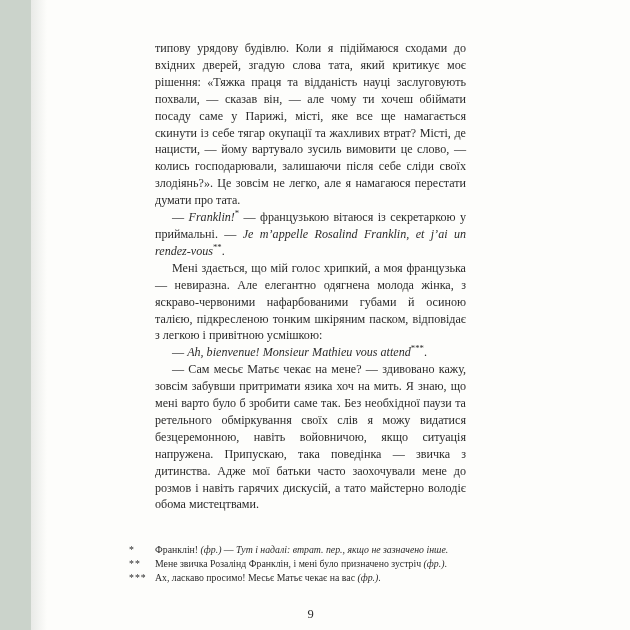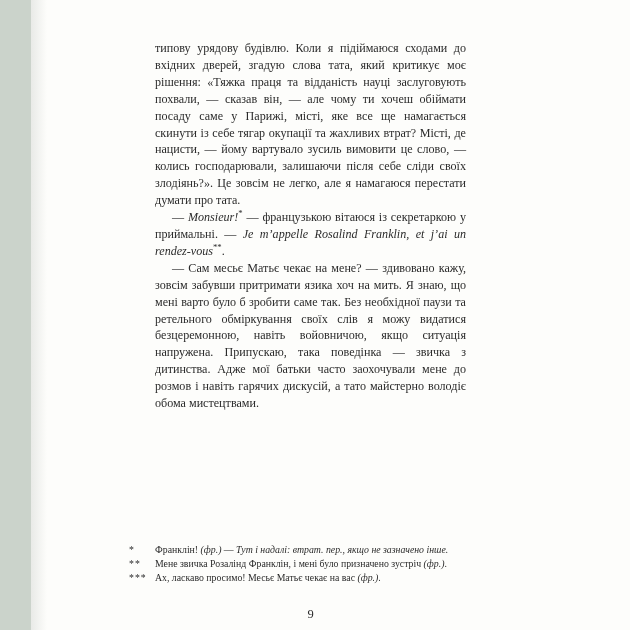--- a/index.html
+++ b/index.html
@@ -83,21 +83,23 @@
 </style>
 </head>
 <body>
 
 <div class="book-page">
   <div class="spine-band"></div>
   <div class="spine-shadow"></div>
 
   <div class="body-text">
       <p class="para"><span>типову урядову будівлю. Коли я підіймаюся сходами до вхідних дверей, згадую слова тата, який критикує моє рішення: «Тяжка праця та відданість науці заслуговують похвали, — сказав він, — але чому ти хочеш обіймати посаду саме у Парижі, місті, яке все ще намагається скинути із себе тягар окупації та жахливих втрат? Місті, де нацисти, — йому вартувало зусиль вимовити це слово, — колись господарювали, залишаючи після себе сліди своїх злодіянь?». Це зовсім не легко, але я намагаюся перестати думати про тата.</span></p>
-      <p class="para indent"><span>— </span><em>Monsieur!</em><sup class="fn-ref">*</sup><span> — французькою вітаюся із секретаркою у приймальні. — </span><em>Je m’appelle Rosalind Franklin, et j’ai un rendez-vous</em><sup class="fn-ref">**</sup><span>.</span></p>
+      <p class="para indent"><span>— </span><em>Franklin!</em><sup class="fn-ref">*</sup><span> — французькою вітаюся із секретаркою у приймальні. — </span><em>Je m’appelle Rosalind Franklin, et j’ai un rendez-vous</em><sup class="fn-ref">**</sup><span>.</span></p>
+      <p class="para indent"><span>Мені здається, що мій голос хрипкий, а моя французька — невиразна. Але елегантно одягнена молода жінка, з яскраво-червоними нафарбованими губами й осиною талією, підкресленою тонким шкіряним паском, відповідає з легкою і привітною усмішкою:</span></p>
+      <p class="para indent"><span>— </span><em>Ah, bienvenue! Monsieur Mathieu vous attend</em><sup class="fn-ref">***</sup><span>.</span></p>
       <p class="para indent"><span>— Сам месьє Матьє чекає на мене? — здивовано кажу, зовсім забувши притримати язика хоч на мить. Я знаю, що мені варто було б зробити саме так. Без необхідної паузи та ретельного обміркування своїх слів я можу видатися безцеремонною, навіть войовничою, якщо ситуація напружена. Припускаю, така поведінка — звичка з дитинства. Адже мої батьки часто заохочували мене до розмов і навіть гарячих дискусій, а тато майстерно володіє обома мистецтвами.</span></p>
     </div>
 
   <div class="footnotes">
       <div class="footnote">
         <span class="fn-marker">*</span>
         <span class="fn-text"><span>Франклін! </span><em>(фр.)</em><span> — </span><em>Тут і надалі: втрат. пер., якщо не зазначено інше.</em></span>
       </div>
       <div class="footnote">
         <span class="fn-marker">**</span>

